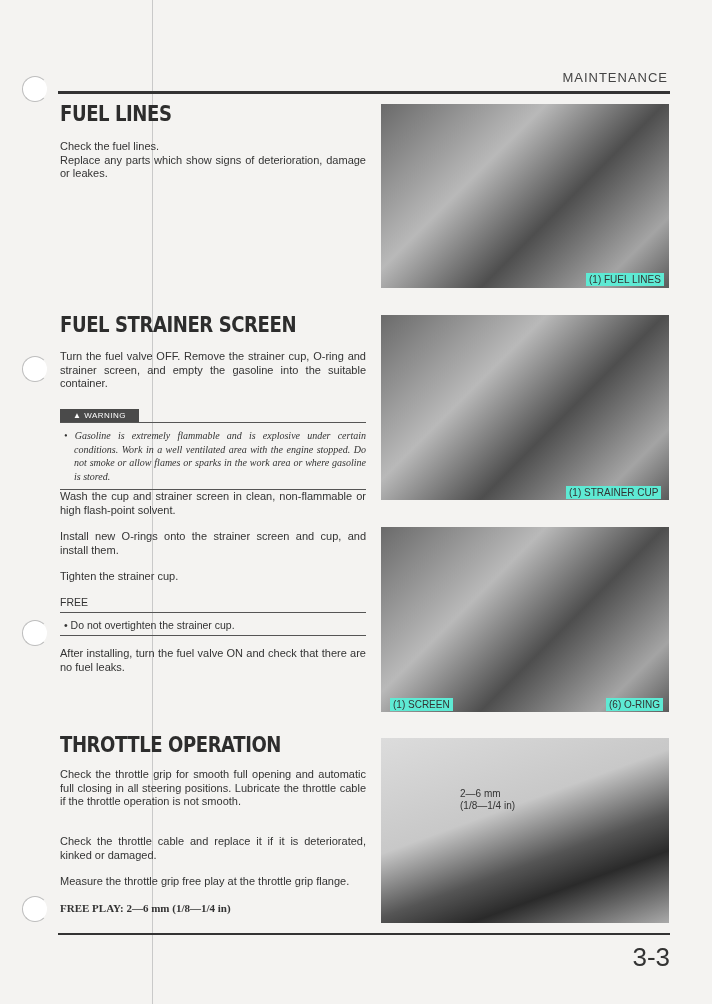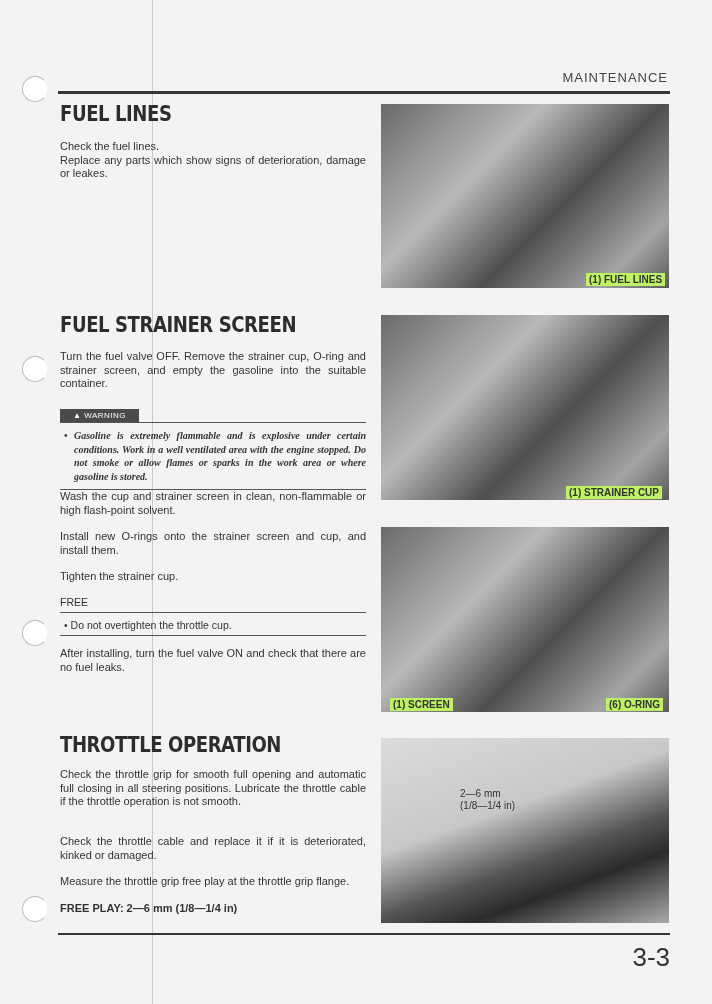--- a/index.html
+++ b/index.html
@@ -6,29 +6,29 @@
   body{width:712px;height:1004px;background:#f4f3f1;position:relative;overflow:hidden;font-family:"Liberation Sans",sans-serif;color:#2b2b2b;}
   .hole{position:absolute;left:22px;width:24px;height:24px;border-radius:50%;background:#fff;border:1px solid #bdbdbd;border-right-color:#f4f3f1;}
   .fold{position:absolute;left:152px;top:0;width:1px;height:1004px;background:#c9c9c9;}
   .hdr{position:absolute;right:44px;top:70px;font-weight:normal;font-size:13px;letter-spacing:1px;color:#444;}
   .rule-top{position:absolute;left:58px;top:91px;width:612px;height:3px;background:#333;}
   .rule-bot{position:absolute;left:58px;top:933px;width:612px;height:2px;background:#333;}
   .pnum{position:absolute;right:42px;top:942px;font-weight:normal;font-size:26px;color:#333;}
   .h{position:absolute;left:60px;font-family:"DejaVu Sans",sans-serif;font-weight:bold;font-size:21px;color:#2d2d2d;letter-spacing:-0.5px;transform:scaleX(0.86);transform-origin:left;}
   .p{position:absolute;left:60px;width:306px;font-size:11px;line-height:13.5px;color:#333;text-align:justify;}
   .photo{position:absolute;left:381px;width:288px;background:linear-gradient(135deg,#6a6a6a,#b9b9b9 35%,#4e4e4e 60%,#a4a4a4 85%,#5a5a5a);}
-  .cap{position:absolute;font-size:10px;color:#333;background:#bef264;padding:1px 3px;font-weight:bold;}
+  .cap{position:absolute;font-size:10px;color:#333;background:#5eead4;padding:1px 3px;}
   .warnbox{position:absolute;left:60px;top:404px;width:306px;}
   .wlabel{display:inline-block;background:#4a4a4a;color:#fff;font-size:8px;padding:2px 13px;letter-spacing:0.5px;}
   .wline{height:1px;background:#555;}
-  .wtext{font-family:"Liberation Serif",serif;font-style:italic;font-weight:bold;font-size:10px;line-height:13.5px;color:#333;padding:6px 0 6px 14px;text-indent:-10px;text-align:justify;}
+  .wtext{font-family:"Liberation Serif",serif;font-style:italic;font-weight:normal;font-size:10px;line-height:13.5px;color:#333;padding:6px 0 6px 14px;text-indent:-10px;text-align:justify;}
   .note-lbl{position:absolute;left:60px;top:596px;font-size:10.5px;color:#333;}
   .note-line{position:absolute;left:60px;width:306px;height:1px;background:#555;}
   .note-txt{position:absolute;left:64px;top:619px;font-size:10.5px;color:#333;}
-  .spec{position:absolute;left:60px;top:902px;font-weight:bold;font-size:11px;color:#333;}
+  .spec{position:absolute;left:60px;top:902px;font-weight:bold;font-size:11px;color:#333;font-family:Liberation Serif, serif;}
   .meas{position:absolute;left:460px;top:744px;font-size:10px;color:#333;line-height:12px;margin-top:44px;}
 </style>
 </head>
 <body>
 
 <div class="fold"></div>
 <div class="hole" style="top:76px"></div>
 <div class="hole" style="top:356px"></div>
 <div class="hole" style="top:620px"></div>
 <div class="hole" style="top:896px"></div>
@@ -48,21 +48,21 @@
   <span class="wlabel">▲ WARNING</span>
   <div class="wline"></div>
   <div class="wtext">• Gasoline is extremely flammable and is explosive under certain conditions. Work in a well ventilated area with the engine stopped. Do not smoke or allow flames or sparks in the work area or where gasoline is stored.</div>
   <div class="wline"></div>
 </div>
 <div class="p" style="top:490px">Wash the cup and strainer screen in clean, non-flammable or high flash-point solvent.</div>
 <div class="p" style="top:530px">Install new O-rings onto the strainer screen and cup, and install them.</div>
 <div class="p" style="top:570px">Tighten the strainer cup.</div>
 <div class="note-lbl">FREE</div>
 <div class="note-line" style="top:612px"></div>
-<div class="note-txt">•  Do not overtighten the throttle cup.</div>
+<div class="note-txt">•  Do not overtighten the strainer cup.</div>
 <div class="note-line" style="top:635px"></div>
 <div class="p" style="top:647px">After installing, turn the fuel valve ON and check that there are no fuel leaks.</div>
 
 <div class="photo" style="top:315px;height:185px"></div>
 <div class="cap" style="left:566px;top:486px">(1) STRAINER CUP</div>
 <div class="photo" style="top:527px;height:185px"></div>
 <div class="cap" style="left:390px;top:698px">(1) SCREEN</div>
 <div class="cap" style="left:606px;top:698px">(6) O-RING</div>
 
 <div class="h" style="top:733px">THROTTLE OPERATION</div>

